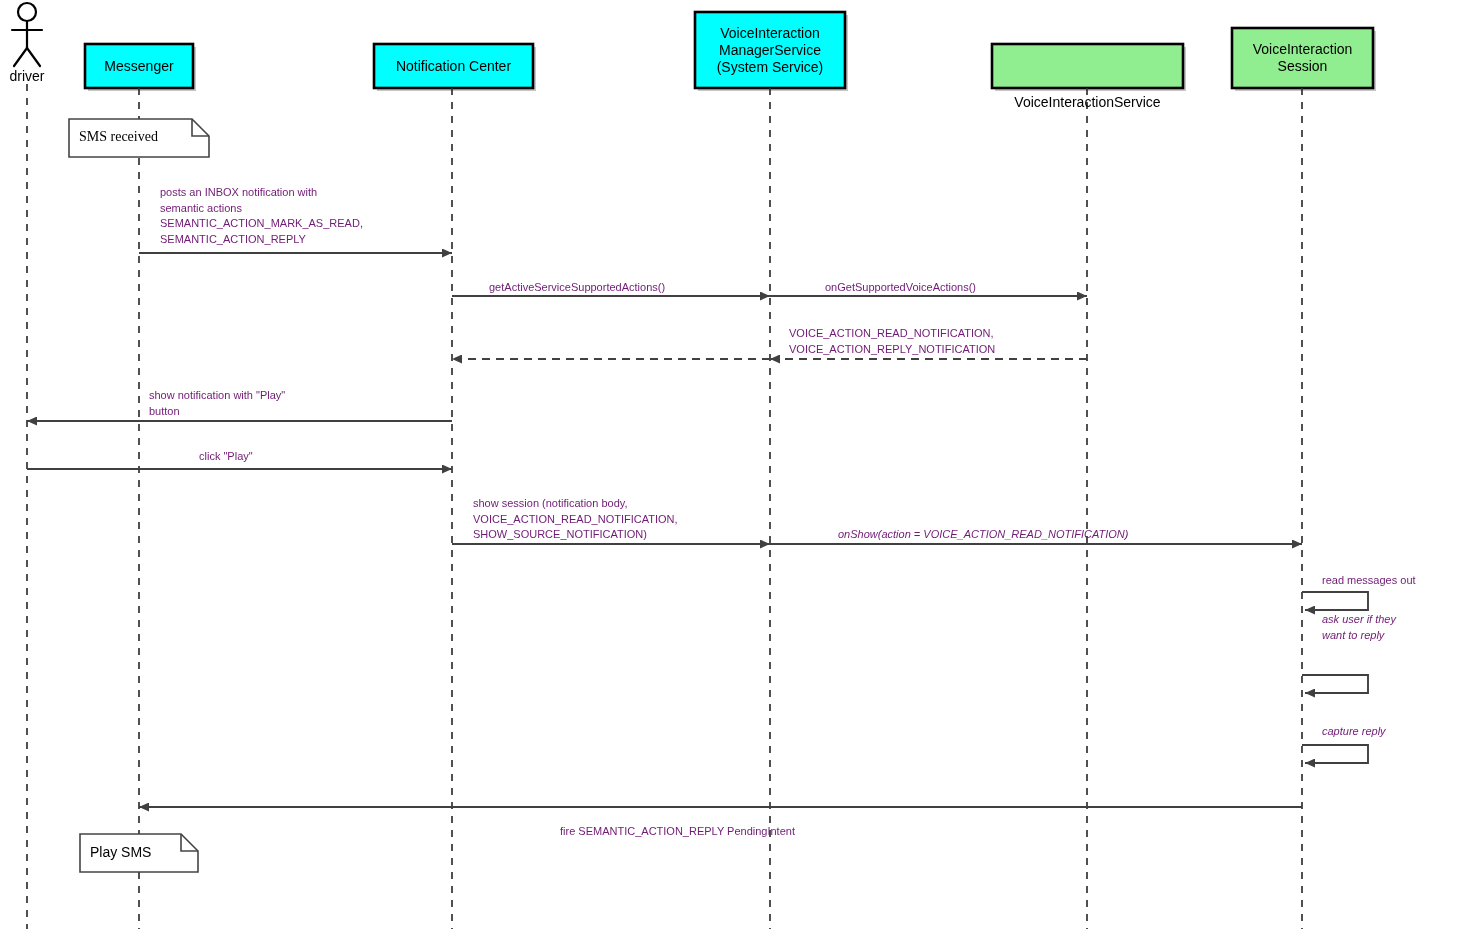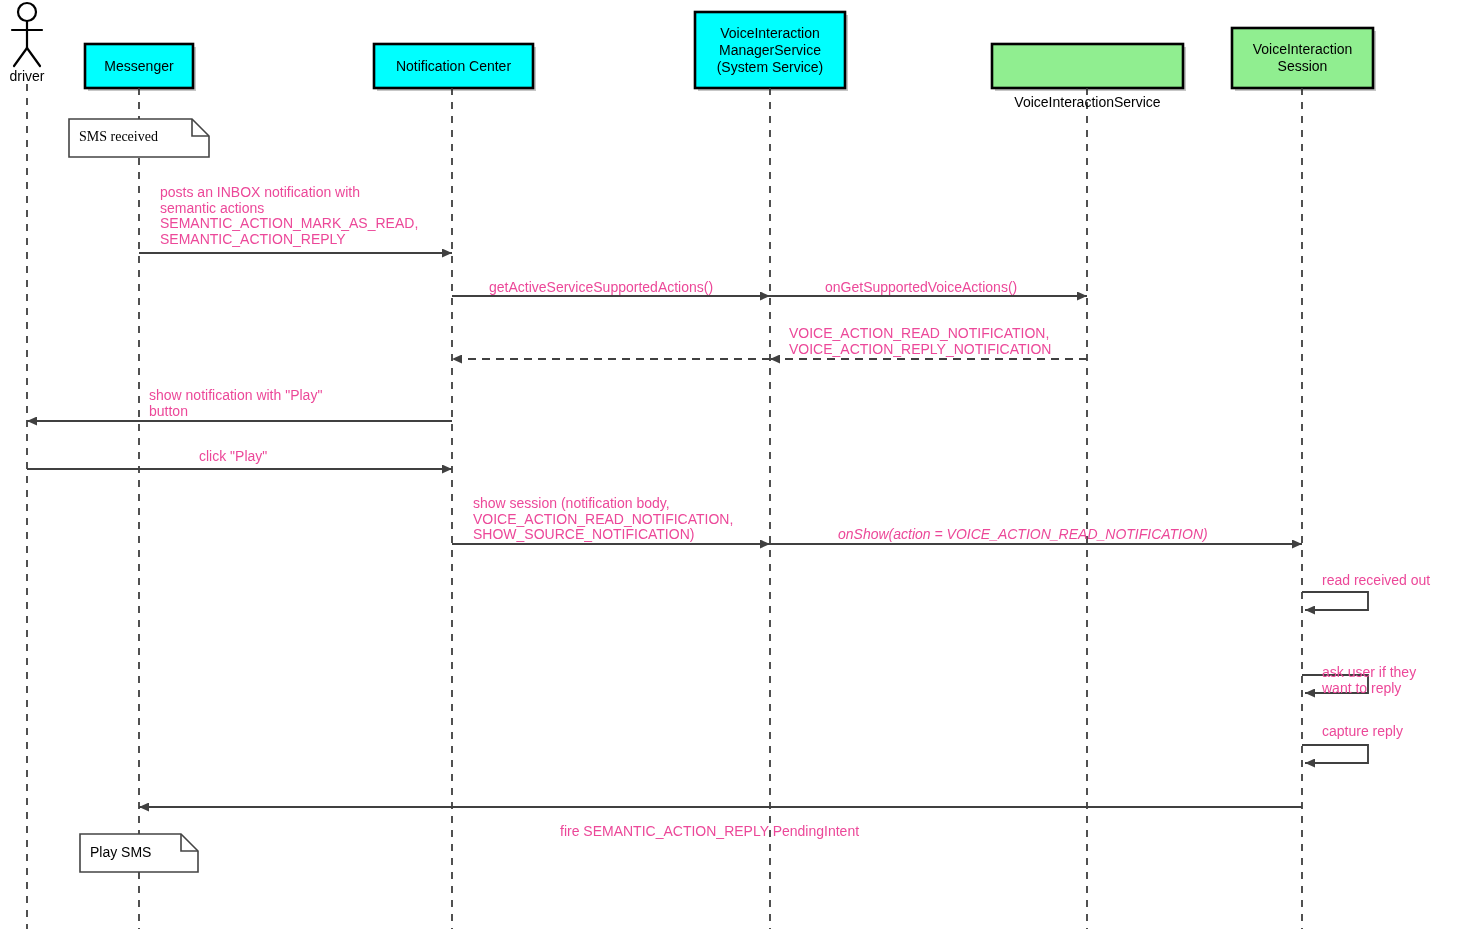--- a/index.html
+++ b/index.html
@@ -7,23 +7,23 @@
   body{
     font-family:"Liberation Sans","DejaVu Sans",sans-serif;
     width:1457px;height:929px;
     position:relative;overflow:hidden;
     color:#000;
   }
   #diagram{position:absolute;left:0;top:0;width:1457px;height:929px;}
   .lbl{
     position:absolute;
     font-family:"Liberation Sans","DejaVu Sans",sans-serif;
-    font-size:14px;
+    font-size:11px;
     line-height:15.5px;
-    color:#ec4899;
+    color:#701a75;
     white-space:pre;
     letter-spacing:0px;
   }
   .part-label{
     position:absolute;
     font-size:14px;
     line-height:17px;
     text-align:center;
     color:#000;
     white-space:pre-line;
@@ -122,18 +122,18 @@
       <div class="lbl" style="left: 789px; top: 326px; white-space: pre;">VOICE_ACTION_READ_NOTIFICATION,
 VOICE_ACTION_REPLY_NOTIFICATION</div>
       <div class="lbl" style="left: 149px; top: 388px; white-space: pre;">show notification with "Play"
 button</div>
       <div class="lbl" style="left: 199px; top: 449px; white-space: pre;">click "Play"</div>
       <div class="lbl" style="left: 473px; top: 496px; white-space: pre;">show session (notification body,
 VOICE_ACTION_READ_NOTIFICATION,
 SHOW_SOURCE_NOTIFICATION)</div>
       <div class="lbl" style="left: 838px; top: 527px; white-space: pre; font-style: italic;">onShow(action = VOICE_ACTION_READ_NOTIFICATION)</div>
       <div class="lbl" style="left: 560px; top: 824px; white-space: pre;">fire SEMANTIC_ACTION_REPLY PendingIntent</div>
-      <div class="lbl" style="left: 1322px; top: 573px; white-space: pre;">read received out</div>
-      <div class="lbl" style="left: 1322px; top: 665px; white-space: pre;">ask user if they
+      <div class="lbl" style="left: 1322px; top: 573px; white-space: pre;">read messages out</div>
+      <div class="lbl" style="left: 1322px; top: 612px; white-space: pre; font-style: italic;">ask user if they
 want to reply</div>
-      <div class="lbl" style="left: 1322px; top: 724px; white-space: pre;">capture reply</div>
+      <div class="lbl" style="left: 1322px; top: 724px; white-space: pre; font-style: italic;">capture reply</div>
     </div>
 </div>
 
 </body></html>

